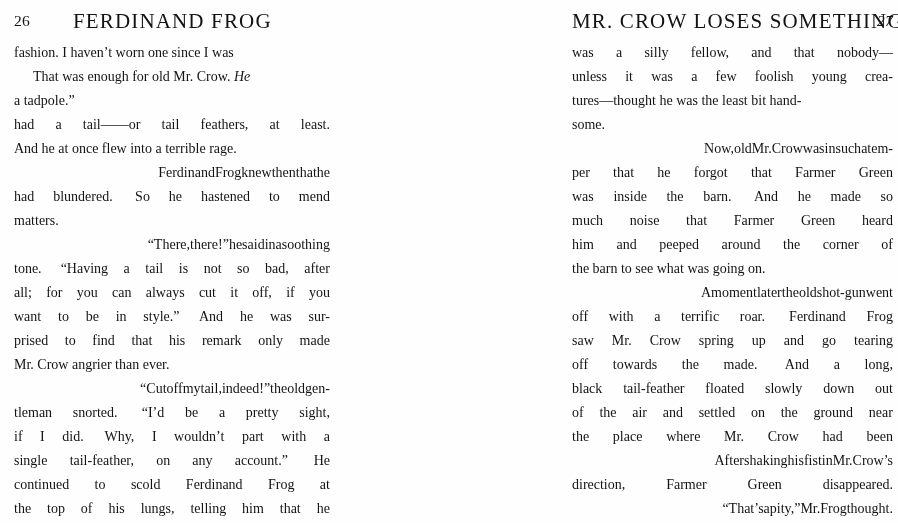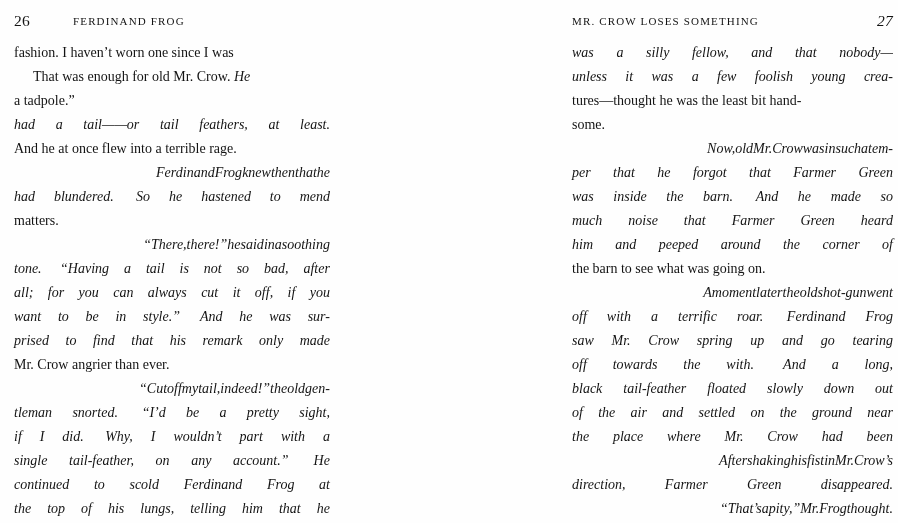--- a/index.html
+++ b/index.html
@@ -36,21 +36,21 @@
     left: 0;
     width: 100%;
     height: 20px;
     font-size: 15.5px;
     line-height: 20px;
     white-space: nowrap;
   }
   .runhead-title {
     font-variant: normal;
     letter-spacing: 1.15px;
-    font-size: 11px;
+    font-size: 21px;
   }
   .runhead-folio {
     font-size: 15.5px;
     letter-spacing: 0.3px;
   }
   
   .runhead-left .runhead-folio { position: absolute; left: 0; top: 0; }
   .runhead-left .runhead-title { position: absolute; left: 59px; top: 0; }
   
   .runhead-right .runhead-title { position: absolute; left: 0; top: 0; }
@@ -69,21 +69,20 @@
     height: 24px;
     line-height: 24px;
     white-space: nowrap;
     overflow: visible;
   }
   
   .line.just {
     display: flex;
     justify-content: space-between;
     width: 100%;
-    font-style: italic;
   }
   .line.just > span { white-space: pre; }
   
   .line.indent { padding-left: 19px; }
   .line.indent.just { width: calc(100% - 19px); margin-left: 19px; padding-left: 0; justify-content: flex-end; }
   .line i { font-style: italic; }
 </style>
 </head>
 <body>
 
@@ -340,21 +339,21 @@
           <span>spring</span>
           <span>up</span>
           <span>and</span>
           <span>go</span>
           <span>tearing</span>
         </div>
         <div class="line just">
           <span>off</span>
           <span>towards</span>
           <span>the</span>
-          <span>with.</span>
+          <span>made.</span>
           <span> And</span>
           <span>a</span>
           <span>long,</span>
         </div>
         <div class="line just">
           <span>black</span>
           <span>tail-feather</span>
           <span>floated</span>
           <span>slowly</span>
           <span>down</span>

